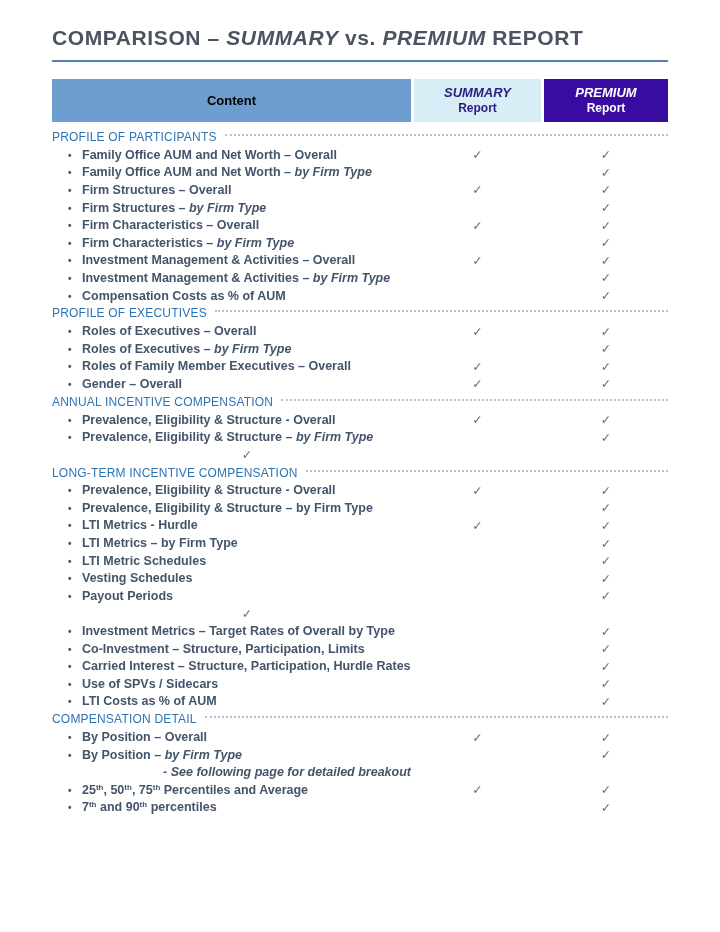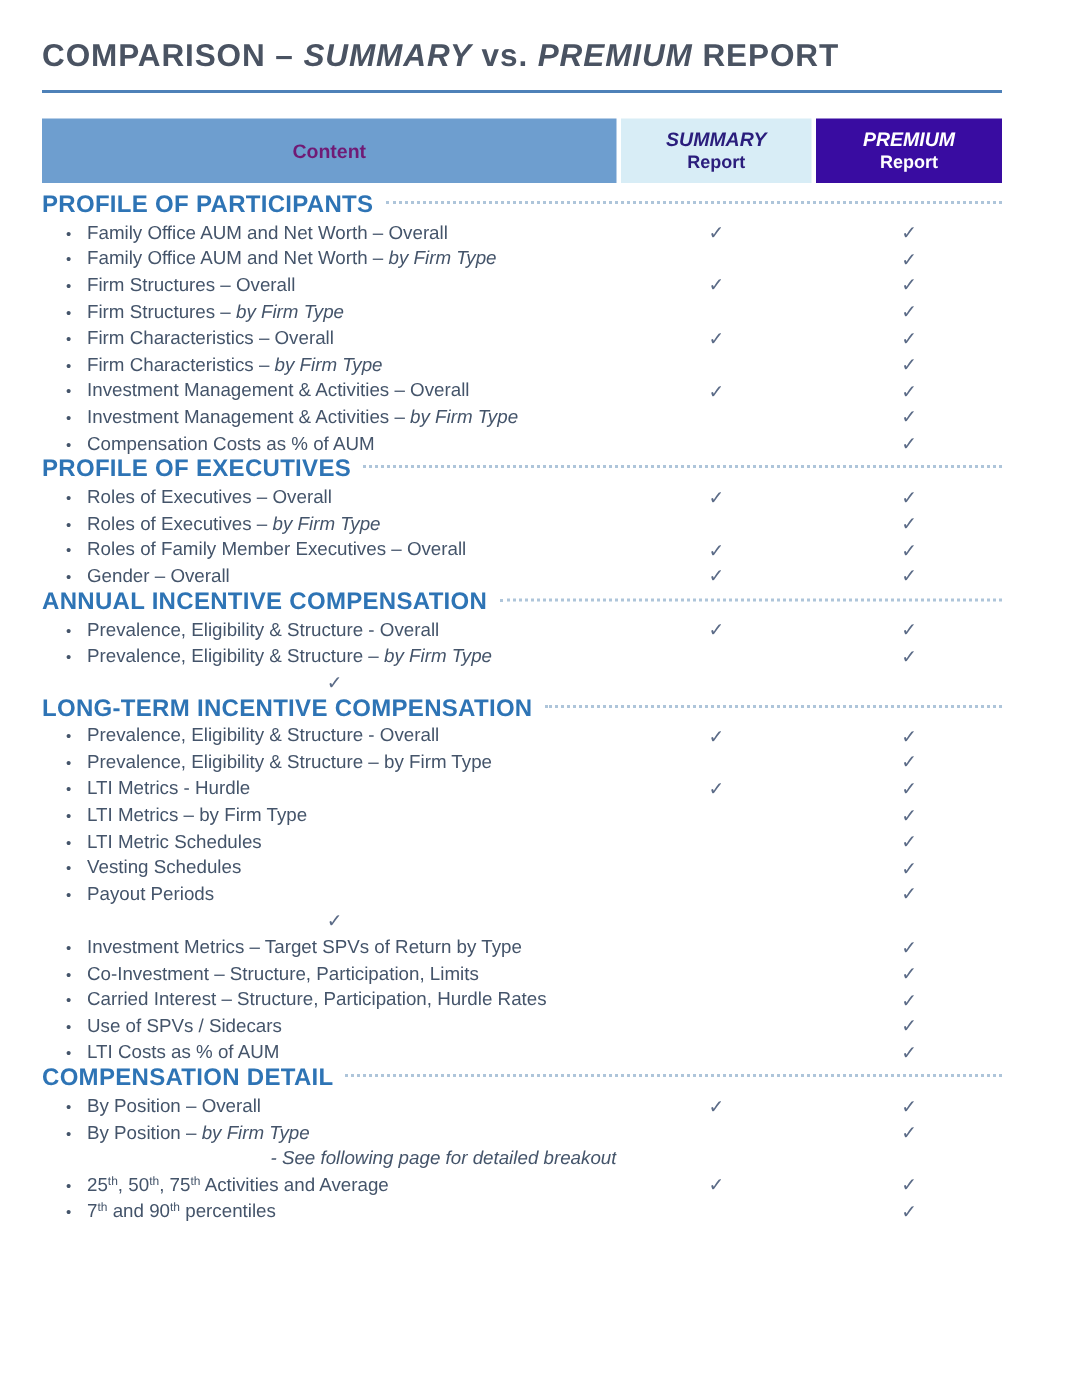--- a/index.html
+++ b/index.html
@@ -1,57 +1,57 @@
 <!DOCTYPE html>
 <html style="--title_text: #4A5362; --title_rule: #4E81B8; --content_header_bg: #6E9ECF; --summary_header_bg: #D8EDF6; --summary_header_text: #2A1D7C; --premium_header_bg: #390CA1; --section_title: #2E74B5; --dotted_leader: #AEC5DA; --body_text: #44546A; --check: #5B6B87;"><head>
 <meta charset="utf-8">
 <style>
   html,body { margin:0; padding:0; background:#ffffff; }
   .page {
     position:relative; width:720px; height:828px; background:#ffffff;
     font-family:"Liberation Sans", sans-serif; box-sizing:border-box;
-    padding:26px 52px 0 28px; overflow:hidden;
+    padding:26px 52px 0 52px; overflow:hidden;
   }
   
   .title {
     font-size:21px; font-weight:bold; color:var(--title_text,#4A5362);
     letter-spacing:0.6px; white-space:nowrap;
   }
   .title .it { font-style:italic; }
   .title-rule { height:2px; background:var(--title_rule,#4E81B8); margin-top:10px; }
 
   
   .thead { display:flex; margin-top:17px; height:43px; }
   .th-content {
-    flex:1; background:var(--content_header_bg,#6E9ECF); color:#701a75;
+    flex:1; background:var(--content_header_bg,#6E9ECF); color:#000000;
     font-weight:bold; font-size:13px;
     display:flex; align-items:center; justify-content:center;
   }
   .th-col {
     margin-left:3px; display:flex; flex-direction:column;
     align-items:center; justify-content:center; font-weight:bold; line-height:1.25;
   }
   .th-summary { width:127px; background:var(--summary_header_bg,#D8EDF6); color:var(--summary_header_text,#2A1D7C); }
   .th-premium { width:124px; background:var(--premium_header_bg,#390CA1); color:#ffffff; }
   .th-top { font-size:13px; font-style:italic; }
   .th-bottom { font-size:12px; }
 
   
   .section { }
   .sections > .section:first-child { margin-top:6px; }
   .section-header { display:flex; align-items:center; height:18px; }
   .section-title {
-    color:var(--section_title,#2E74B5); font-weight:bold; font-size:16px;
+    color:var(--section_title,#2E74B5); font-weight:normal; font-size:12px;
     white-space:nowrap; letter-spacing:0.2px;
   }
   .leader { flex:1; border-bottom:2px dotted var(--dotted_leader,#AEC5DA); margin-left:8px; height:0; position:relative; top:-2px; }
 
   
   .row { display:flex; align-items:center; height:17.6px; font-size:12.5px; color:var(--body_text,#44546A); }
-  .cell-content { flex:1; padding-left:16px; white-space:nowrap; overflow:hidden; }
+  .cell-content { flex:1; padding-left:16px; white-space:nowrap; overflow:hidden;font-weight:bold; }
   .bullet { display:inline-block; width:14px; font-size:10px; color:var(--body_text,#44546A); }
   .seg.it { font-style:italic; }
   .seg.sup { font-size:8px; position:relative; top:-4px; }
   .cell-check { flex:none; text-align:center; margin-left:3px; }
   .cell-check.summary { width:127px; }
   .cell-check.premium { width:124px; }
   .check { font-family:"DejaVu Sans", sans-serif; color:var(--check,#5B6B87); font-size:12.5px; }
   .note-row .cell-content { padding-left:30px; font-style:italic;text-align:right; }
 </style>
 </head>
@@ -212,21 +212,21 @@
         <div class="row">
           <div class="cell-content"><span class="bullet">•</span><span class="seg">Payout Periods</span></div>
           <div class="cell-check summary"></div>
           <div class="cell-check premium"><span class="check">✓</span></div>
         </div>
         <div class="row">
           <div class="cell-check summary"></div>
           <div class="cell-check premium"><span class="check">✓</span></div>
         </div>
         <div class="row">
-          <div class="cell-content"><span class="bullet">•</span><span class="seg">Investment Metrics – Target SPVs of Return by Type</span></div>
+          <div class="cell-content"><span class="bullet">•</span><span class="seg">Investment Metrics – Target Rates of Overall by Type</span></div>
           <div class="cell-check summary"></div>
           <div class="cell-check premium"><span class="check">✓</span></div>
         </div>
         <div class="row">
           <div class="cell-content"><span class="bullet">•</span><span class="seg">Co-Investment – Structure, Participation, Limits</span></div>
           <div class="cell-check summary"></div>
           <div class="cell-check premium"><span class="check">✓</span></div>
         </div>
         <div class="row">
           <div class="cell-content"><span class="bullet">•</span><span class="seg">Carried Interest – Structure, Participation, Hurdle Rates</span></div>
@@ -258,21 +258,21 @@
           <div class="cell-content"><span class="bullet">•</span><span class="seg">By Position – </span><span class="seg it">by Firm Type</span></div>
           <div class="cell-check summary"></div>
           <div class="cell-check premium"><span class="check">✓</span></div>
         </div>
         <div class="row note-row">
           <div class="cell-content"><span class="seg it">- See following page for detailed breakout</span></div>
           <div class="cell-check summary"></div>
           <div class="cell-check premium"></div>
         </div>
         <div class="row">
-          <div class="cell-content"><span class="bullet">•</span><span class="seg">25</span><span class="seg sup">th</span><span class="seg">, 50</span><span class="seg sup">th</span><span class="seg">, 75</span><span class="seg sup">th</span><span class="seg"> Activities and Average</span></div>
+          <div class="cell-content"><span class="bullet">•</span><span class="seg">25</span><span class="seg sup">th</span><span class="seg">, 50</span><span class="seg sup">th</span><span class="seg">, 75</span><span class="seg sup">th</span><span class="seg"> Percentiles and Average</span></div>
           <div class="cell-check summary"><span class="check">✓</span></div>
           <div class="cell-check premium"><span class="check">✓</span></div>
         </div>
         <div class="row">
           <div class="cell-content"><span class="bullet">•</span><span class="seg">7</span><span class="seg sup">th</span><span class="seg"> and 90</span><span class="seg sup">th</span><span class="seg"> percentiles</span></div>
           <div class="cell-check summary"></div>
           <div class="cell-check premium"><span class="check">✓</span></div>
         </div>
       </div>
     </div>

